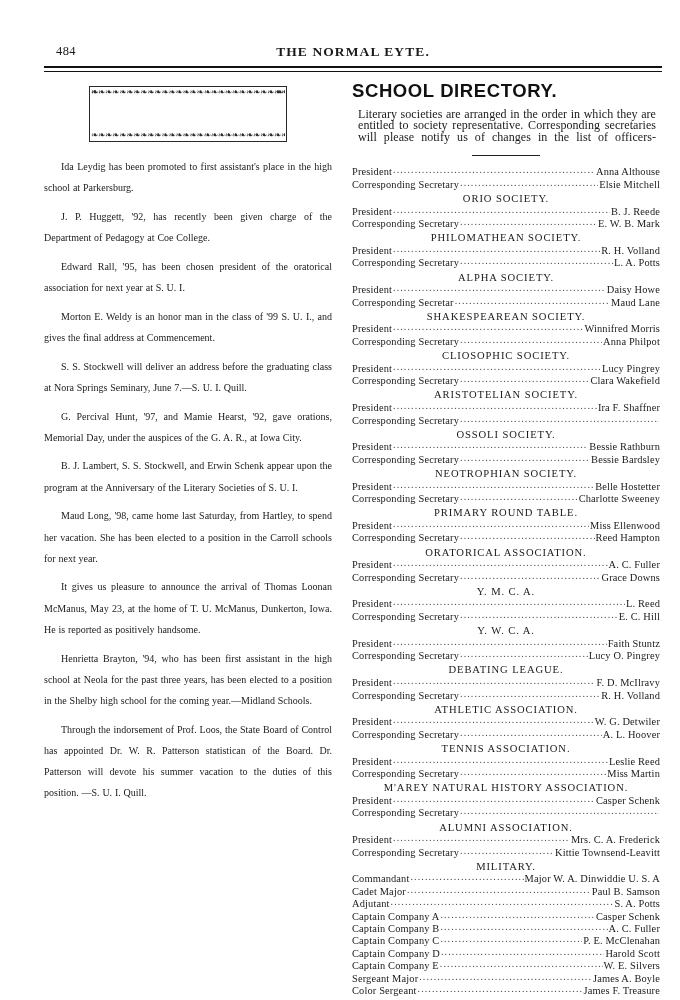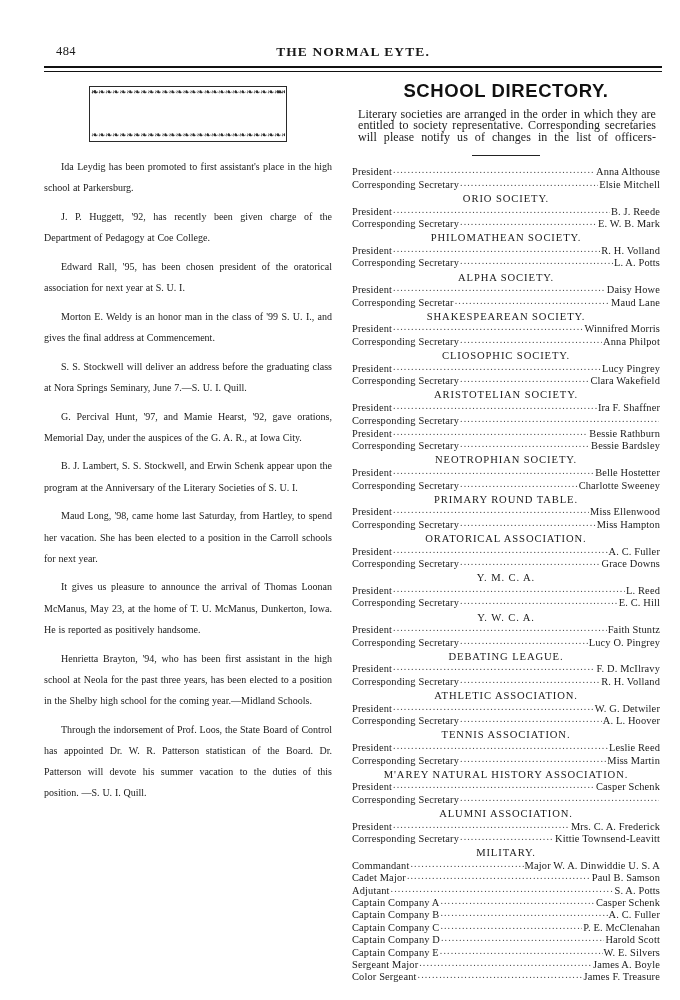--- a/index.html
+++ b/index.html
@@ -145,21 +145,20 @@
     text-align: justify;
     text-align-last: left;
     -webkit-hyphens: none;
     hyphens: none;
     word-spacing: 0.3px;
   }
   p.body + p.body { margin-top: 7.5px; }
 
   
   .dir-title {
-    text-align: center;
     font-family: "Liberation Sans", sans-serif;
     font-weight: bold;
     font-size: 18.5px;
     letter-spacing: 0.6px;
     margin: 0 0 7px 0;
     color: #111;
   }
   .dir-note {
     font-size: 12px;
     line-height: 11.4px;
@@ -338,20 +337,21 @@
             <span class="leader">..........................................................................................</span>
             <span class="person">Ira F. Shaffner</span>
           </div>
           <div class="entry">
             <span class="role">Corresponding Secretary</span>
             <span class="leader">..........................................................................................</span>
             <span class="person"></span>
           </div>
         </div>
         <div class="society">
+          <div class="society-name">OSSOLI SOCIETY.</div>
           <div class="entry">
             <span class="role">President</span>
             <span class="leader">..........................................................................................</span>
             <span class="person">Bessie Rathburn</span>
           </div>
           <div class="entry">
             <span class="role">Corresponding Secretary</span>
             <span class="leader">..........................................................................................</span>
             <span class="person">Bessie Bardsley</span>
           </div>
@@ -372,21 +372,21 @@
         <div class="society">
           <div class="society-name">PRIMARY ROUND TABLE.</div>
           <div class="entry">
             <span class="role">President</span>
             <span class="leader">..........................................................................................</span>
             <span class="person">Miss Ellenwood</span>
           </div>
           <div class="entry">
             <span class="role">Corresponding Secretary</span>
             <span class="leader">..........................................................................................</span>
-            <span class="person">Miss Hampton</span>
+            <span class="person">Reed Hampton</span>
           </div>
         </div>
         <div class="society">
           <div class="society-name">ORATORICAL ASSOCIATION.</div>
           <div class="entry">
             <span class="role">President</span>
             <span class="leader">..........................................................................................</span>
             <span class="person">A. C. Fuller</span>
           </div>
           <div class="entry">

